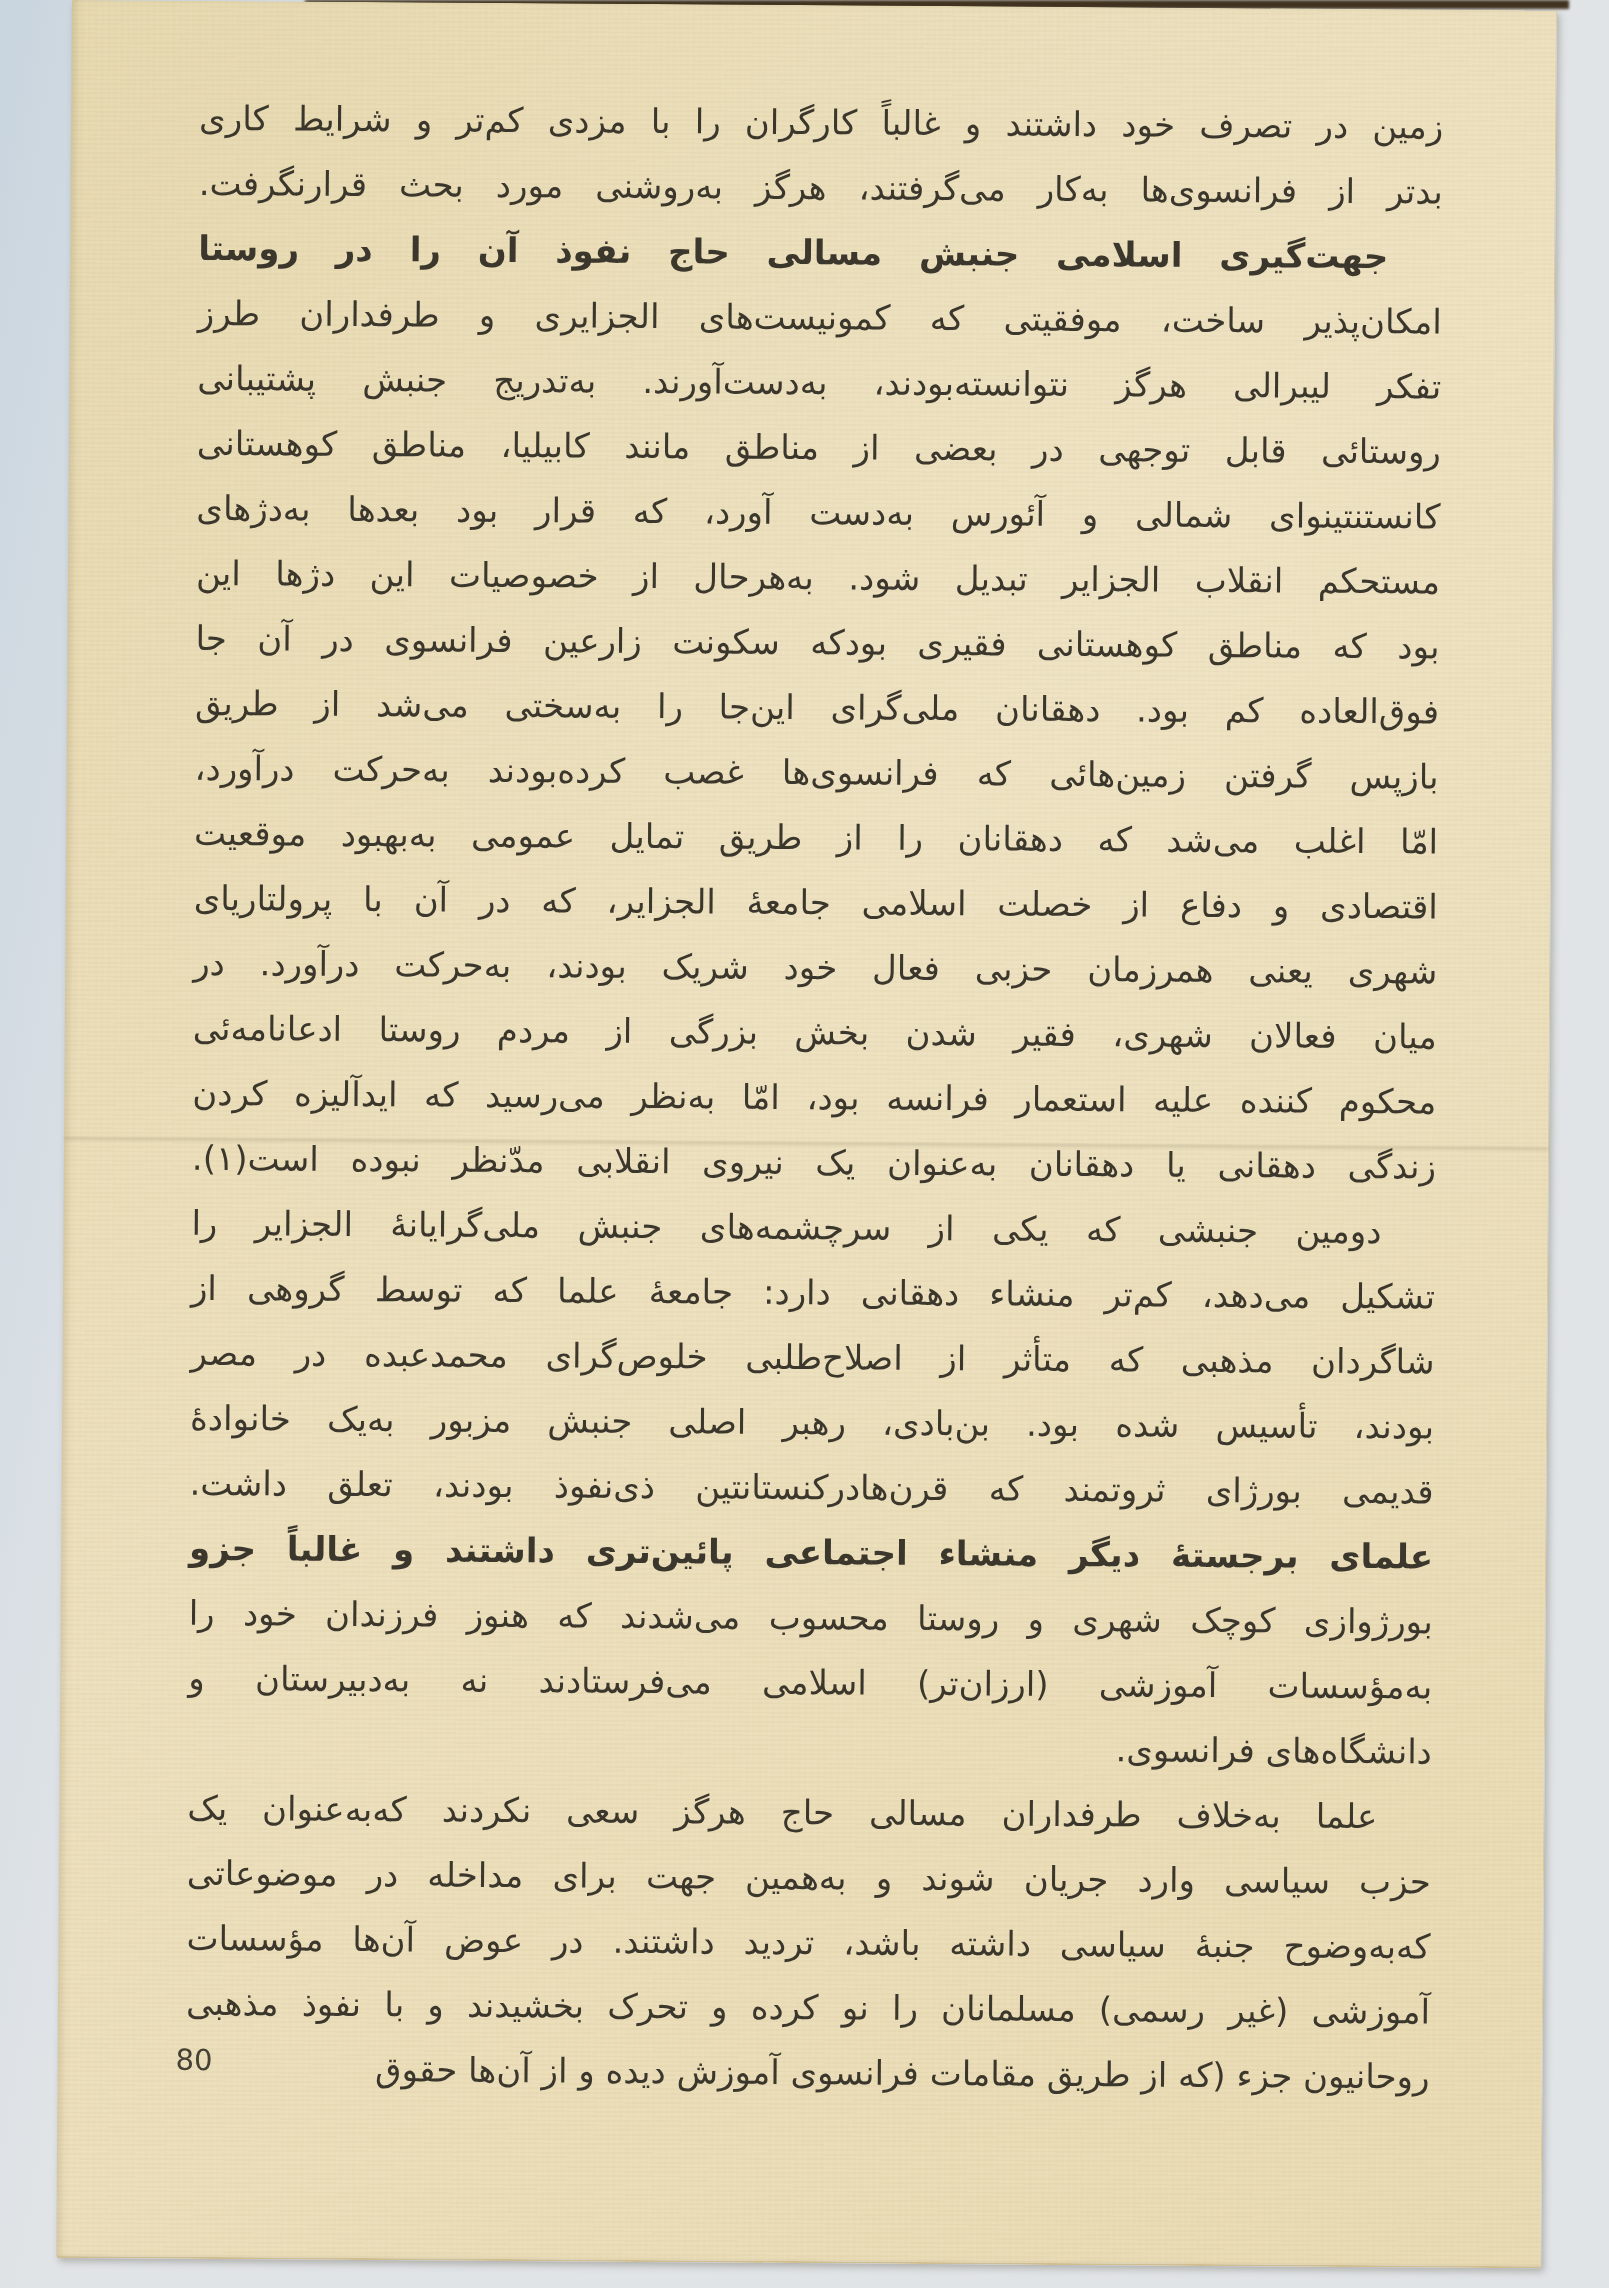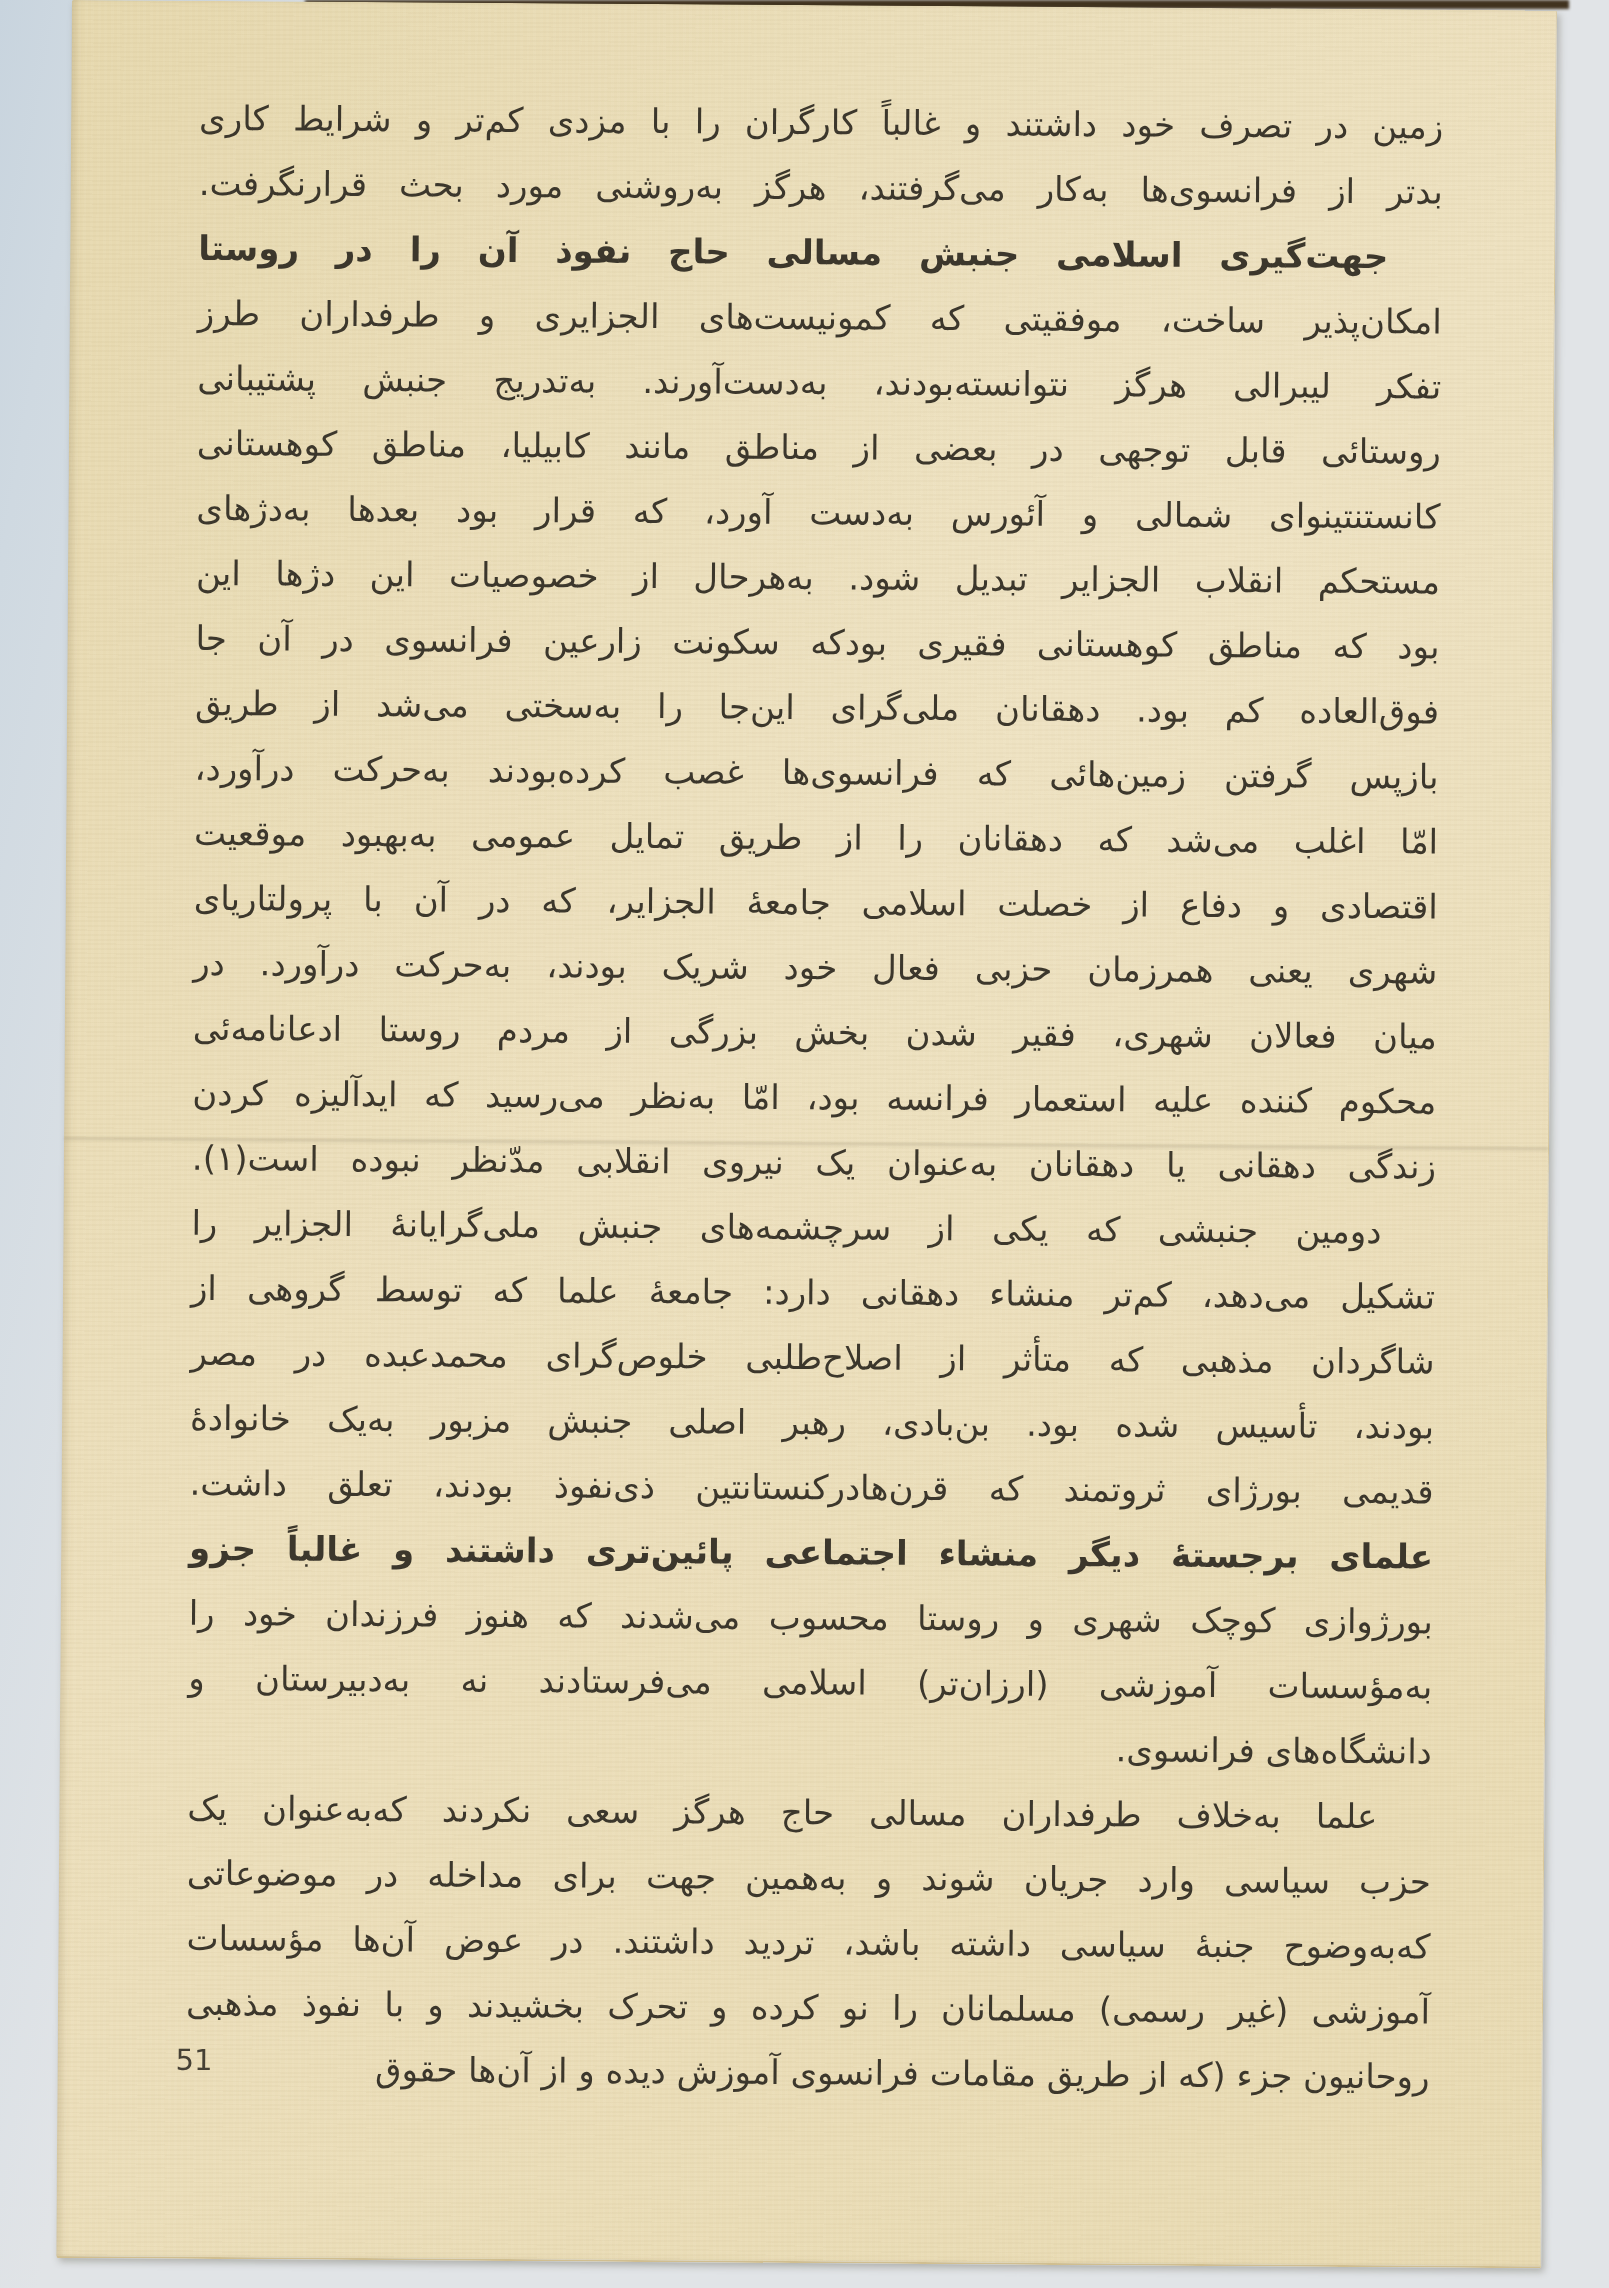--- a/index.html
+++ b/index.html
@@ -85,15 +85,15 @@
       <div class="line bold">علمای برجستهٔ دیگر منشاء اجتماعی پائین‌تری داشتند و غالباً جزو</div>
       <div class="line">بورژوازی کوچک شهری و روستا محسوب می‌شدند که هنوز فرزندان خود را</div>
       <div class="line">به‌مؤسسات آموزشی (ارزان‌تر) اسلامی می‌فرستادند نه به‌دبیرستان و</div>
       <div class="line short">دانشگاه‌های فرانسوی.</div>
       <div class="line indent">علما به‌خلاف طرفداران مسالی حاج هرگز سعی نکردند که‌به‌عنوان یک</div>
       <div class="line">حزب سیاسی وارد جریان شوند و به‌همین جهت برای مداخله در موضوعاتی</div>
       <div class="line">که‌به‌وضوح جنبهٔ سیاسی داشته باشد، تردید داشتند. در عوض آن‌ها مؤسسات</div>
       <div class="line">آموزشی (غیر رسمی) مسلمانان را نو کرده و تحرک بخشیدند و با نفوذ مذهبی</div>
       <div class="line short">روحانیون جزء (که از طریق مقامات فرانسوی آموزش دیده و از آن‌ها حقوق</div>
     </div>
-  <div class="page-number">51</div>
+  <div class="page-number">80</div>
 </div>
 
 
 </body></html>

